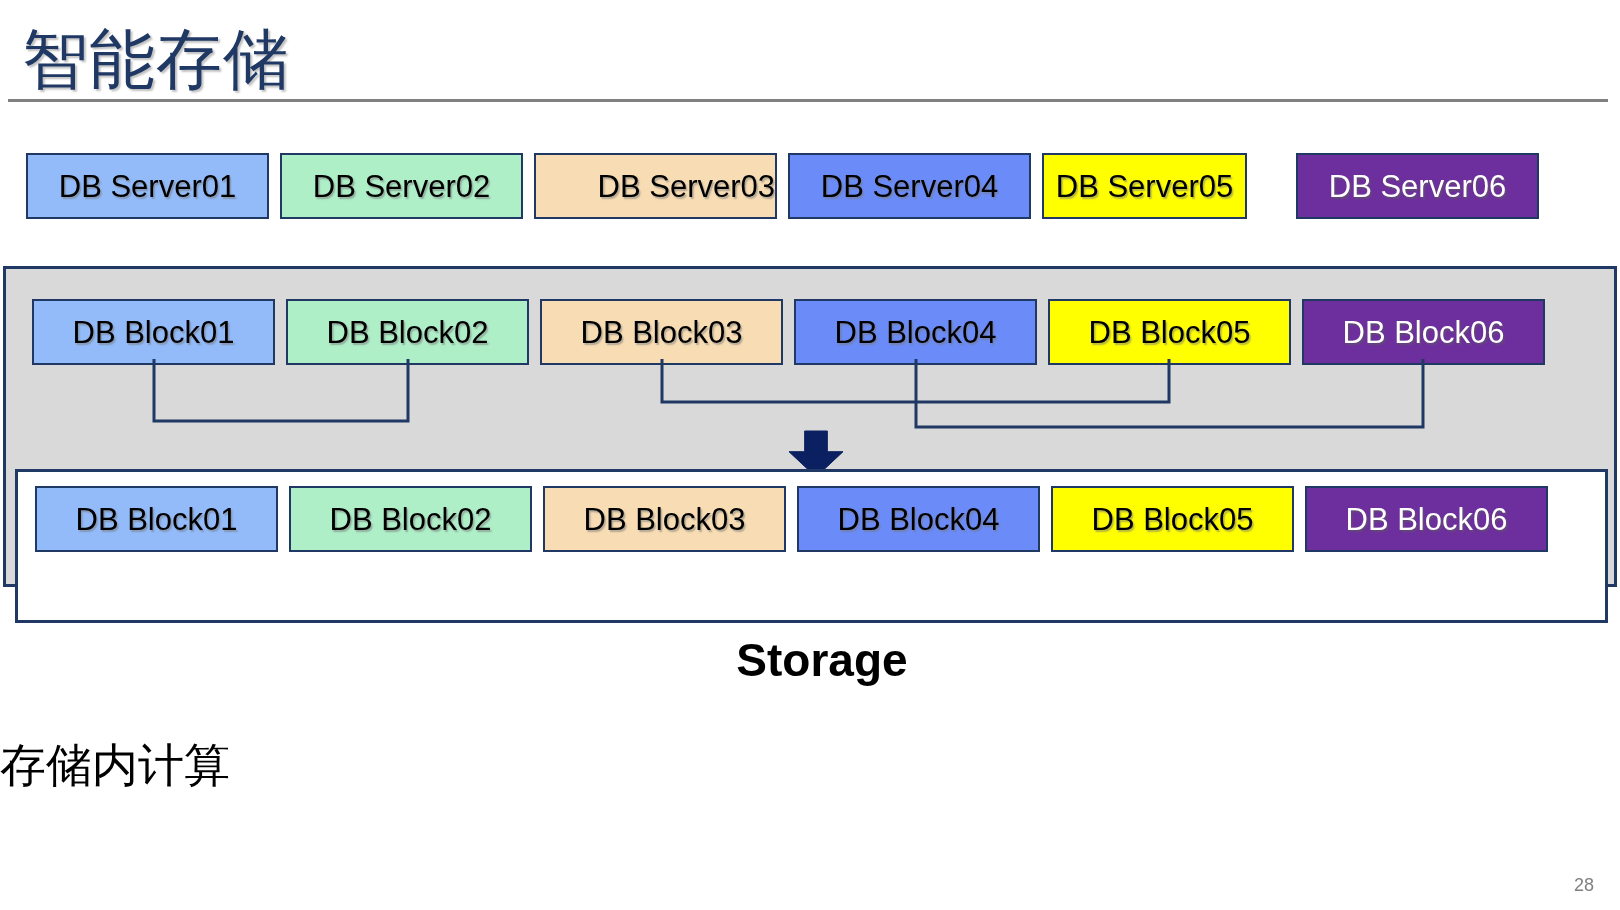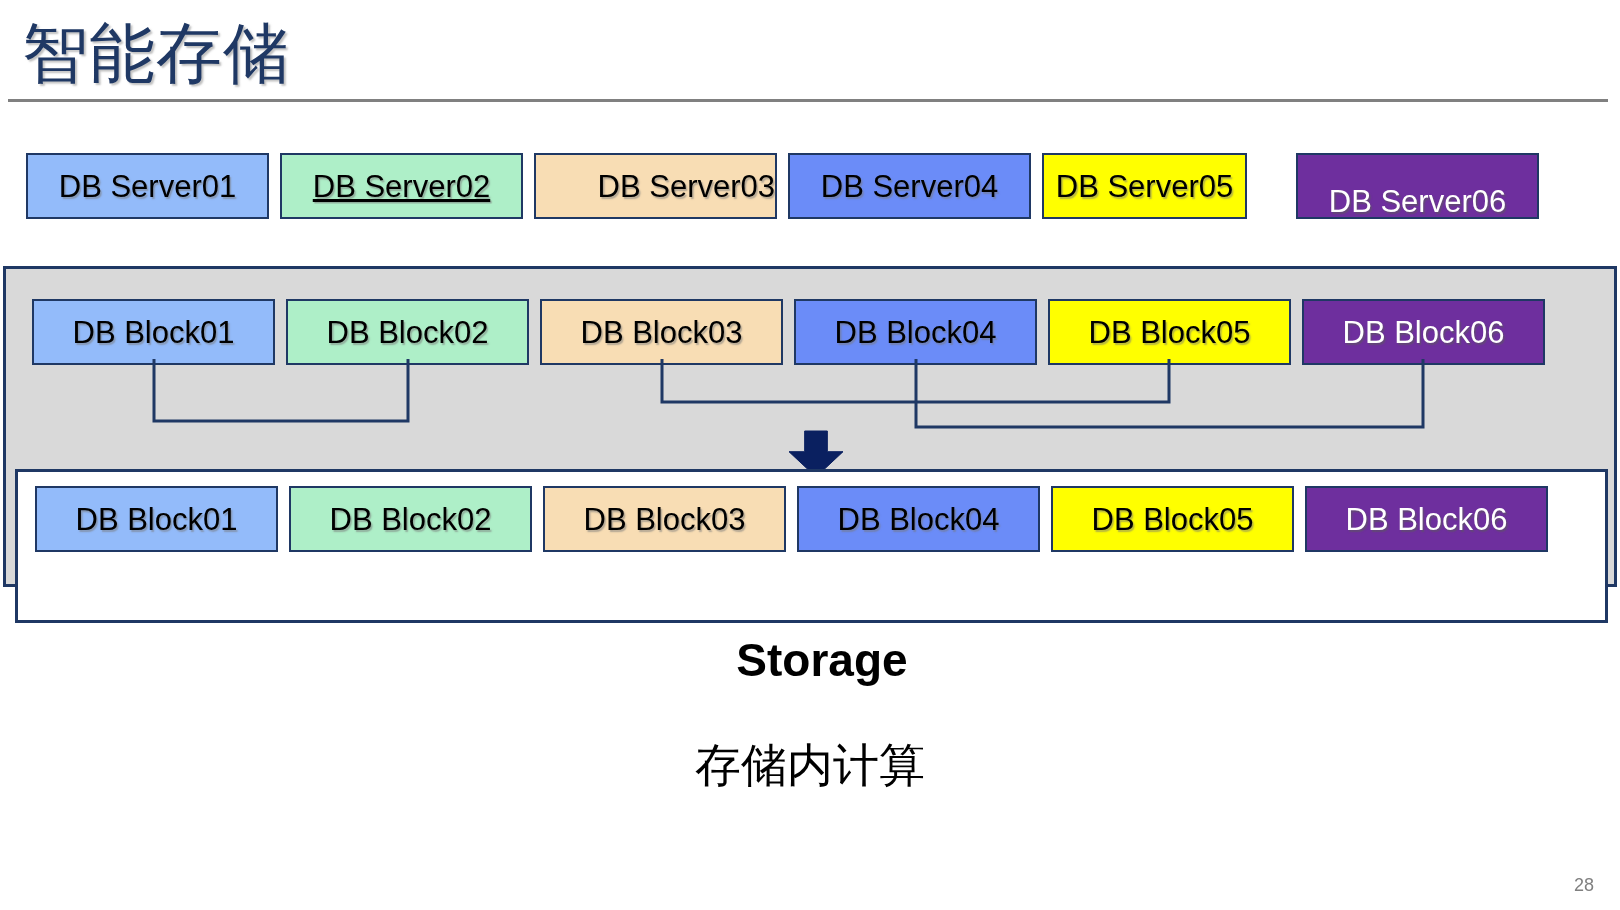--- a/index.html
+++ b/index.html
@@ -12,21 +12,21 @@
     height: 910px;
     position: relative;
     overflow: hidden;
     font-family: "Liberation Sans", "DejaVu Sans", sans-serif;
   }
 
   
   #slide-title {
     position: absolute;
     left: 22px;
-    top: 10px;
+    top: 16px;
     font-size: 66px;
     line-height: 86px;
     font-weight: 400;
     color: #1F3864;
     letter-spacing: 1px;
     text-shadow: 2px 2px 2px rgba(140,140,140,0.55);
     white-space: nowrap;
   }
   #title-rule {
     position: absolute;
@@ -120,21 +120,21 @@
     color: #000000;
     padding-left: 12px;
   }
 
   
   #caption {
     position: absolute;
     left: 0;
     top: 735px;
     width: 1620px;
-    text-align: center;
+    text-align: left;
     font-size: 46px;
     line-height: 60px;
     color: #000000;
   }
   #caption div { display: block; }
 
   
   #page-number {
     position: absolute;
     right: 26px;
@@ -146,33 +146,33 @@
 </head>
 <body>
 
 <div id="slide-title">智能存储</div>
 <div id="title-rule"></div>
 
 <div class="server-row" id="server-row" style="position:absolute;left:0;top:141px;width:1620px;height:66px;">
     <div class="node light" style="left: 26px; width: 243px; background: rgb(147, 187, 250); color: rgb(0, 0, 0);">
       <span>DB Server01</span>
     </div>
-    <div class="node light" style="left: 280px; width: 243px; background: rgb(174, 239, 200); color: rgb(0, 0, 0); text-decoration: underline;">
+    <div class="node light" style="left: 280px; width: 243px; background: rgb(174, 239, 200); color: rgb(0, 0, 0);">
       <span>DB Server02</span>
     </div>
     <div class="node light" style="left: 534px; width: 243px; background: rgb(248, 221, 180); color: rgb(0, 0, 0); justify-content: flex-end;">
       <span>DB Server03</span>
     </div>
     <div class="node light" style="left: 788px; width: 243px; background: rgb(107, 140, 248); color: rgb(0, 0, 0);">
       <span>DB Server04</span>
     </div>
     <div class="node light" style="left: 1042px; width: 205px; background: rgb(255, 255, 0); color: rgb(0, 0, 0);">
       <span>DB Server05</span>
     </div>
-    <div class="node onpurple" style="left: 1296px; width: 243px; background: rgb(110, 47, 158); color: rgb(255, 255, 255); align-items: flex-end;">
+    <div class="node onpurple" style="left: 1296px; width: 243px; background: rgb(110, 47, 158); color: rgb(255, 255, 255);">
       <span>DB Server06</span>
     </div>
   </div>
 
 <div id="storage-container">
 
   <div id="block-row-top">
       <div class="node light" style="left: 26px; width: 243px; background: rgb(147, 187, 250); color: rgb(0, 0, 0);">
         <span>DB Block01</span>
       </div>

